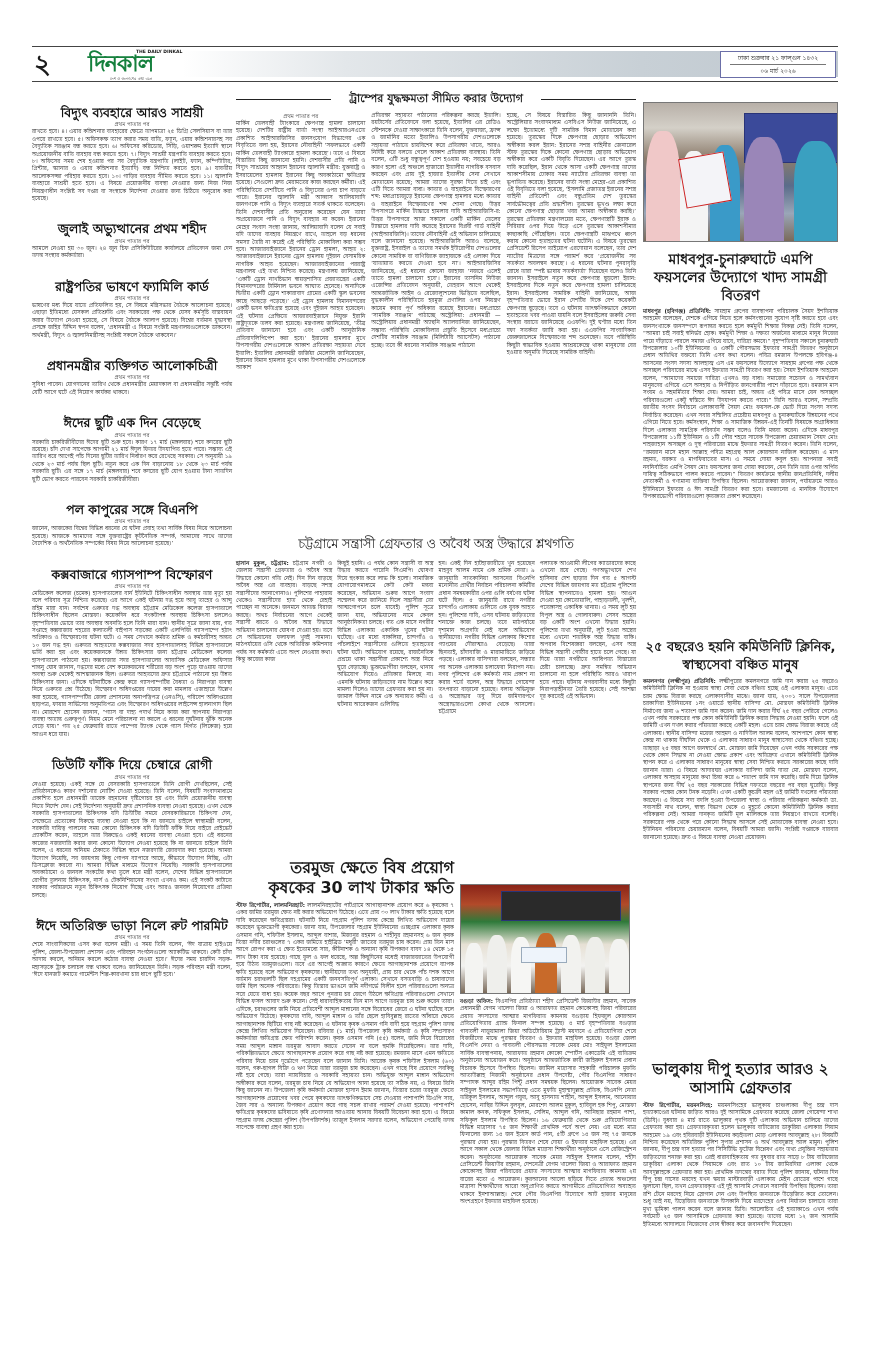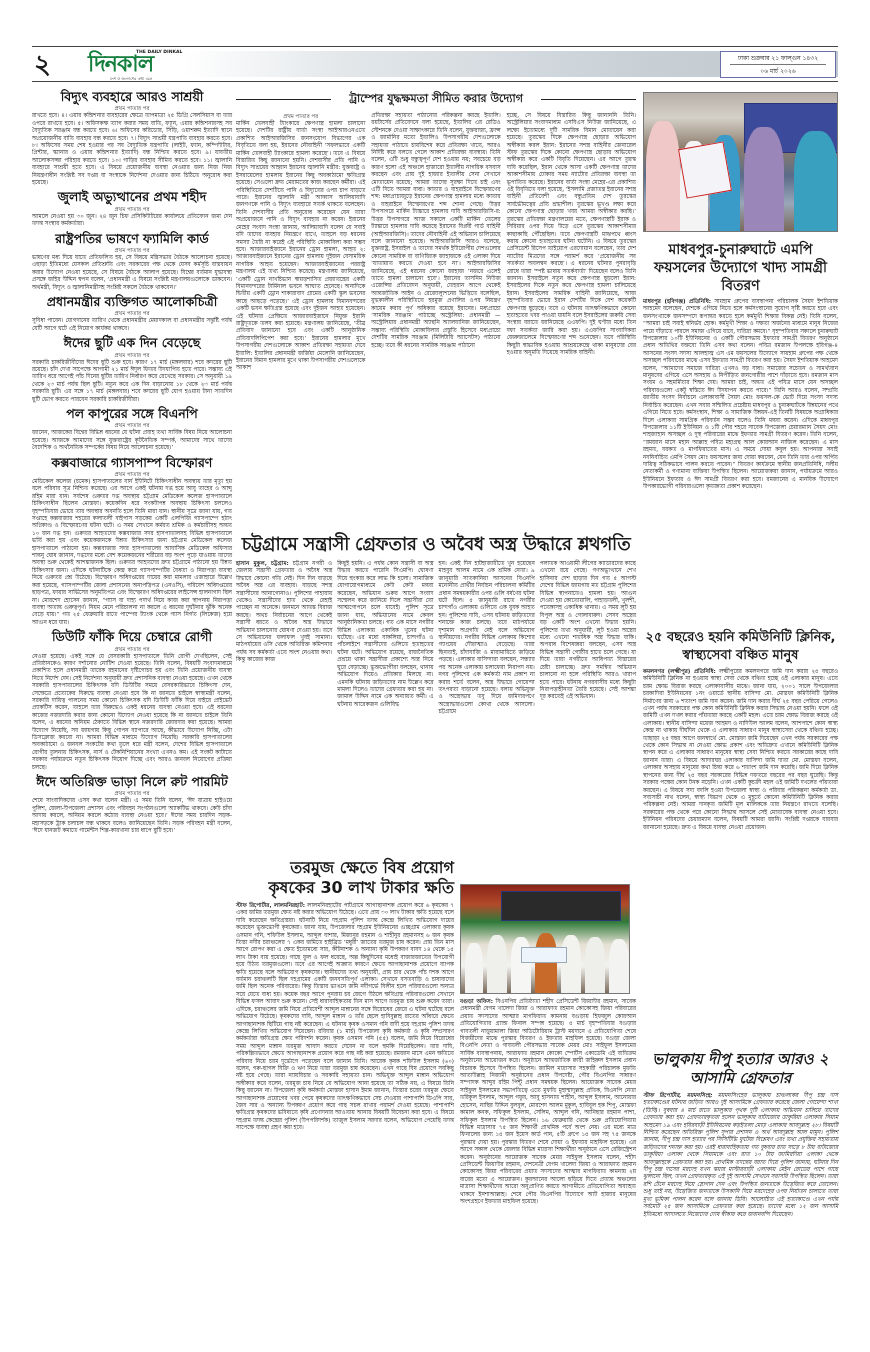--- a/index.html
+++ b/index.html
@@ -13,37 +13,37 @@
   .logo-wrap { position: absolute; left: 56px; top: 2px; width: 95px; height: 32px; }
   .logo-main { position: absolute; left: 0; top: 4px; font-size: 22px; font-weight: 900; letter-spacing: -1px; line-height: 22px; color: #15803d; }
   .logo-en { position: absolute; left: 48px; top: 0; font-size: 4.5px; font-weight: bold; white-space: nowrap; }
   .logo-tag { position: absolute; left: 22px; top: 27px; font-size: 4px; color: #333; white-space: nowrap; }
   .date-box { position: absolute; right: 2px; top: 4px; width: 116px; height: 27px; background: #fff; border: 1px solid #6b6fa8; text-align: center; font-size: 6px; line-height: 12px; }
   .date-box .rule { width: 84%; height: 1px; background: #777; margin: 0 auto; }
 
   .col { position: absolute; }
   .col-left { left: 32px; top: 86px; width: 200px; }
   .col-mid { left: 236px; top: 86px; width: 400px; }
-  .col-right { left: 643px; top: 90px; width: 195px; }
+  .col-right { left: 643px; top: 100px; width: 195px; }
 
   .headline { text-align: center; font-weight: bold; color: #111; line-height: 1.15; }
-  .hl-m { font-size: 12.5px; margin-top: 4px; }
+  .hl-m { font-size: 12.5px; margin-top: 20px; }
   .subtag { text-align: center; font-size: 5.5px; color: #333; line-height: 8px; }
   .body { font-size: 5.6px; line-height: 7.4px; text-align: justify; color: #222; }
 
   .center-title { display: flex; align-items: center; gap: 18px; margin-top: 4px; }
   .center-title .line { flex: 1; height: 1.2px; background: #222; }
   .center-title .t { font-size: 11px; font-weight: bold; white-space: nowrap; }
 
   .cols3 { display: flex; gap: 6px; margin-top: 3px; }
   .cols3 > div { flex: 1; }
   .cols4 { display: flex; gap: 5px; margin-top: 4px; }
   .cols4 > div { flex: 1; }
 
-  .big-hl { font-size: 18px; font-weight: bold; text-align: center; line-height: 24px; margin-top: 8px; letter-spacing: -0.3px; }
+  .big-hl { font-size: 13px; font-weight: normal; text-align: center; line-height: 24px; margin-top: 8px; letter-spacing: -0.3px; }
   .photo { position: relative; overflow: hidden; border: 1px solid #777; }
   .photo-1 { width: 195px; height: 140px; margin-top: 2px;
      background: linear-gradient(180deg, #b8b0a8 0%, #d4d0c8 18%, #8c7c6c 40%, #5a6c8a 60%, #9aa6b8 80%, #7a6a5a 100%); }
   .photo-2 { width: 170px; height: 110px;
      background: linear-gradient(180deg, #8a2418 0%, #b24a2a 18%, #2e7a3a 34%, #e6e0d4 55%, #f2f2f0 75%, #7a6a5a 100%); }
   .person { position: absolute; bottom: 0; border-radius: 40% 40% 0 0; }
   .banner { position: absolute; background: #3b4a9a; border: 1px solid #2a3478; }
 
   .bot-l { position: absolute; left: 236px; top: 858px; width: 218px; }
   .bot-r { position: absolute; left: 460px; top: 884px; width: 176px; }
@@ -189,20 +189,20 @@
       <span>সায়হাম গ্রুপের ব্যবস্থাপনা পরিচালক সৈয়দ ইশতিয়াক আহমেদ বলেছেন, দেশকে এগিয়ে নিতে হলে কর্মসংস্থানের সুযোগ সৃষ্টি করতে হবে এবং জনসংখ্যাকে জনসম্পদে রূপান্তর করতে হলে কর্মমুখী শিক্ষার বিকল্প নেই। তিনি বলেন, “আমরা চাই সবাই স্বনির্ভর হোক। কর্মমুখী শিক্ষা ও দক্ষতা অর্জনের মাধ্যমে মানুষ নিজের পায়ে দাঁড়াতে পারলে সমাজ এগিয়ে যাবে, দারিদ্র্য কমবে।” বৃহস্পতিবার সকালে চুনারুঘাট উপজেলার ১০টি ইউনিয়নের ও একটি পৌরসভায় ইফতার সামগ্রী বিতরণ অনুষ্ঠানে প্রধান অতিথির বক্তব্যে তিনি এসব কথা বলেন। পবিত্র রমজান উপলক্ষে হবিগঞ্জ-৪ আসনের সংসদ সদস্য আলহাজ্ব এস এম ফয়সলের উদ্যোগে সায়হাম গ্রুপের পক্ষ থেকে অসচ্ছল পরিবারের মাঝে এসব ইফতার সামগ্রী বিতরণ করা হয়। সৈয়দ ইশতিয়াক আহমেদ বলেন, “আমাদের সমাজে দারিদ্র্য এখনও বড় বাধা। সমাজের সচেতন ও সামর্থ্যবান মানুষদের এগিয়ে এসে অসহায় ও নিপীড়িত জনগোষ্ঠীর পাশে দাঁড়াতে হবে। রমজান মাস সংযম ও সহমর্মিতার শিক্ষা দেয়। আমরা চাই, অন্তত এই পবিত্র মাসে যেন অসচ্ছল পরিবারগুলো একটু স্বস্তিতে ঈদ উদযাপন করতে পারে।” তিনি আরও বলেন, সম্প্রতি জাতীয় সংসদ নির্বাচনে এলাকাবাসী সৈয়দ মোঃ ফয়সল-কে ভোট দিয়ে সংসদ সদস্য নির্বাচিত করেছেন। এখন সবার সম্মিলিত প্রচেষ্টায় মাধবপুর ও চুনারুঘাটকে উন্নয়নের পথে এগিয়ে নিতে হবে। কর্মসংস্থান, শিক্ষা ও সামাজিক উন্নয়ন-এই তিনটি বিষয়কে অগ্রাধিকার দিলে এলাকার সামগ্রিক পরিবর্তন সম্ভব বলেও তিনি মন্তব্য করেন। এদিকে মাধবপুর উপজেলার ১১টি ইউনিয়ন ও ১টি পৌর শহরে সাবেক উপজেলা চেয়ারম্যান সৈয়দ মোঃ শাহজাহান অসচ্ছল ও দুস্থ পরিবারের মাঝে ইফতার সামগ্রী বিতরণ করেন। তিনি বলেন, “রমজান মাসে মহান আল্লাহ পবিত্র মহাগ্রন্থ আল কোরআন নাজিল করেছেন। এ মাস রহমত, বরকত ও মাগফিরাতের মাস। এ সময়ে দোয়া কবুল হয়। আপনারা সবাই নবনির্বাচিত এমপি সৈয়দ মোঃ ফয়সলের জন্য দোয়া করবেন, যেন তিনি তার ওপর অর্পিত দায়িত্ব সঠিকভাবে পালন করতে পারেন।” বিতরণ কার্যক্রমে স্থানীয় জনপ্রতিনিধি, দলীয় নেতাকর্মী ও গণ্যমান্য ব্যক্তিরা উপস্থিত ছিলেন। আয়োজকরা জানান, পর্যায়ক্রমে আরও ইউনিয়নে ইফতার ও ঈদ সামগ্রী বিতরণ করা হবে। রমজানের এ মানবিক উদ্যোগে উপকারভোগী পরিবারগুলো কৃতজ্ঞতা প্রকাশ করেছেন।</span>
     </div>
   </div>
   <div style="position:absolute; top:520px; left:0; width:195px;">
     <div class="hl-l" style="font-size:13px; line-height:18px;margin-top:18px;">২৫ বছরেও হয়নি কমিউনিটি ক্লিনিক, স্বাস্থ্যসেবা বঞ্চিত মানুষ</div>
     <div class="body" style="margin-top:4px;">
       <span class="byline">কমলনগর (লক্ষ্মীপুর) প্রতিনিধি:</span>
       <span>লক্ষ্মীপুরের কমলনগরে জমি দান করার ২৫ বছরেও কমিউনিটি ক্লিনিক না হওয়ায় স্বাস্থ্য সেবা থেকে বঞ্চিত হচ্ছে ওই এলাকার মানুষ। এতে চরম ক্ষোভ বিরাজ করছে এলাকাবাসীর মাঝে। জানা যায়, ২০০১ সালে উপজেলার চরকাদিরা ইউনিয়নের ১নং ওয়ার্ডে স্থানীয় বাসিন্দা মো. মোস্তফা কমিউনিটি ক্লিনিক নির্মাণের জন্য ৬ শতাংশ জমি দান করেন। জমি দান করার দীর্ঘ ২৫ বছর পেরিয়ে গেলেও এখন পর্যন্ত সরকারের পক্ষ কোন কমিউনিটি ক্লিনিক করার সিদ্ধান্ত নেওয়া হয়নি। ফলে ওই জমিটি এখন দখল করার পাঁয়তারা করছে একটি মহল। এতে চরম ক্ষোভ বিরাজ করছে ওই এলাকায়। স্থানীয় বাসিন্দা ময়েজ আহমদ ও নাদিউল আলম বলেন, আশপাশে কোন স্বাস্থ্য কেন্দ্র না থাকায় দীর্ঘদিন থেকে এ এলাকার সাধারণ মানুষ স্বাস্থ্যসেবা থেকে বঞ্চিত হচ্ছে। তাছাড়া ২৫ বছর আগে জনস্বার্থে মো. মোস্তফা জমি দিয়েছেন এখন পর্যন্ত সরকারের পক্ষ থেকে কোন সিদ্ধান্ত না নেওয়া ক্ষোভ প্রকাশ এবং অতিদ্রুত এখানে কমিউনিটি ক্লিনিক স্থাপন করে এ এলাকার সাধারণ মানুষের স্বাস্থ্য সেবা নিশ্চিত করতে সরকারের কাছে দাবি জানান তারা। এ বিষয়ে আদারঘর এলাকার বাসিন্দা জমি দাতা মো. মোস্তফা বলেন, এলাকার অসহায় মানুষের কথা চিন্তা করে ৬ শতাংশ জমি দান করেছি। জমি দিয়ে ক্লিনিক স্থাপনের জন্য দীর্ঘ ২৫ বছর সরকারের বিভিন্ন দফতরে বছরের পর বছর ঘুরেছি। কিন্তু সরকার পক্ষের কোন টনক নড়েনি। এখন একটি কুচক্রী মহল ওই জমিটি দখলের পাঁয়তারা করছেন। এ বিষয়ে সদ্য বদলি হওয়া উপজেলা স্বাস্থ্য ও পরিবার পরিকল্পনা কর্মকর্তা ডা. সব্যসাচী নাথ বলেন, স্বাস্থ্য বিভাগ থেকে এ মুহূর্তে কোনো কমিউনিটি ক্লিনিক করার পরিকল্পনা নেই। আমরা দানকৃত জমিটি মূল মালিককে তার নিয়ন্ত্রণে রাখতে বলেছি। সরকারের পক্ষ থেকে পরে কোনো সিদ্ধান্ত আসলে সেই মোতাবেক ব্যবস্থা নেওয়া হবে। ইউনিয়ন পরিষদের চেয়ারম্যান বলেন, বিষয়টি আমরা জানি। সংশ্লিষ্ট দপ্তরকে বারবার জানানো হয়েছে। দ্রুত এ বিষয়ে ব্যবস্থা নেওয়া প্রয়োজন।</span>
     </div>
   </div>
-  <div style="position:absolute; top:960px; left:0; width:195px;font-style:italic;">
+  <div style="position:absolute; top:960px; left:0; width:195px;">
     <div class="hl-l" style="font-size:15px; line-height:19px;">ভালুকায় দীপু হত্যার আরও ২ আসামি গ্রেফতার</div>
     <div class="body" style="margin-top:4px;">
       <span class="byline">স্টাফ রিপোর্টার, ময়মনসিংহ:</span>
       <span>ময়মনসিংহের ভালুকায় চাঞ্চল্যকর দীপু চন্দ্র দাস হত্যাকাণ্ডের ঘটনায় জড়িত আরও দুই আসামিকে গ্রেফতার করেছে জেলা গোয়েন্দা শাখা (ডিবি)। বুধবার ৪ মার্চ রাতে ভালুকার পৃথক দুটি এলাকায় অভিযান চালিয়ে তাদের গ্রেফতার করা হয়। গ্রেফতারকৃতরা হলেন ভালুকার বাটাজোর ডাকুরিয়া এলাকার সিয়াম আহমেদ ১৯ এবং হবিরবাড়ী ইউনিয়নের কড়ইতলা মোড় এলাকার আবদুল্লাহ ২৮। বিষয়টি নিশ্চিত করেছেন অতিরিক্ত পুলিশ সুপার প্রশাসন ও অর্থ আবদুল্লাহ আল মামুন। পুলিশ জানায়, দীপু চন্দ্র দাস হত্যার পর সিসিটিভি ফুটেজ বিশ্লেষণ এবং তথ্য প্রযুক্তির সহায়তায় জড়িতদের শনাক্ত করা হয়। এরই ধারাবাহিকতায় গত বুধবার রাত সাড়ে ৮ টায় বাটাজোর ডাকুরিয়া এলাকা থেকে সিয়ামকে এবং রাত ১০ টায় জামিরদিয়া এলাকা থেকে আবদুল্লাহকে গ্রেফতার করা হয়। প্রাথমিক তদন্তের বরাত দিয়ে পুলিশ জানায়, ঘটনার দিন দীপু চন্দ্র দাসের মরদেহ যখন স্কয়ার মাস্টারবাড়ী এলাকায় মেইন রোডের পাশে গাছে ঝুলানো ছিল, তখন গ্রেফতারকৃত এই দুই আসামি সেখানে সরাসরি উপস্থিত ছিলেন। তারা রশি টেনে মরদেহ নিয়ে স্লোগান দেন এবং উপস্থিত জনতাকে উত্তেজিত করে তোলেন। শুধু তাই নয়, উত্তেজিত জনতাকে উসকানি দিয়ে মরদেহের ওপর নির্যাতন চালাতে তারা মুখ্য ভূমিকা পালন করেন বলে জানায় ডিবি। আলোচিত এই হত্যাকাণ্ডে এখন পর্যন্ত সর্বমোট ২৫ জন আসামিকে গ্রেফতার করা হয়েছে। তাদের মধ্যে ১২ জন আসামি ইতিমধ্যে আদালতে নিজেদের দোষ স্বীকার করে জবানবন্দি দিয়েছেন।</span>
     </div>
   </div>
 </div>
 
 </body></html>

